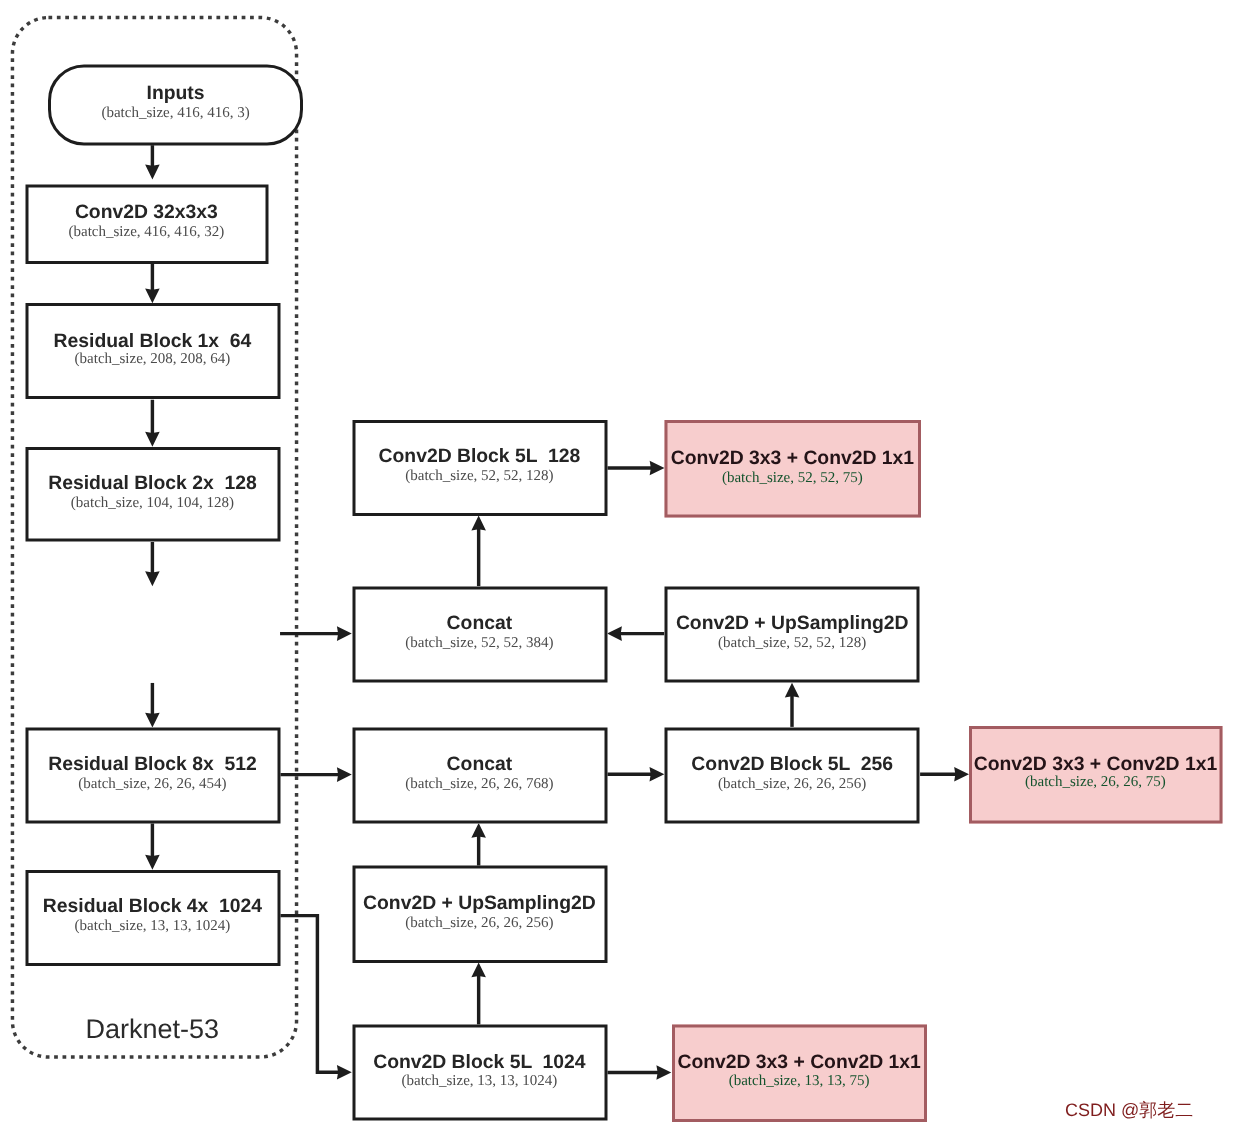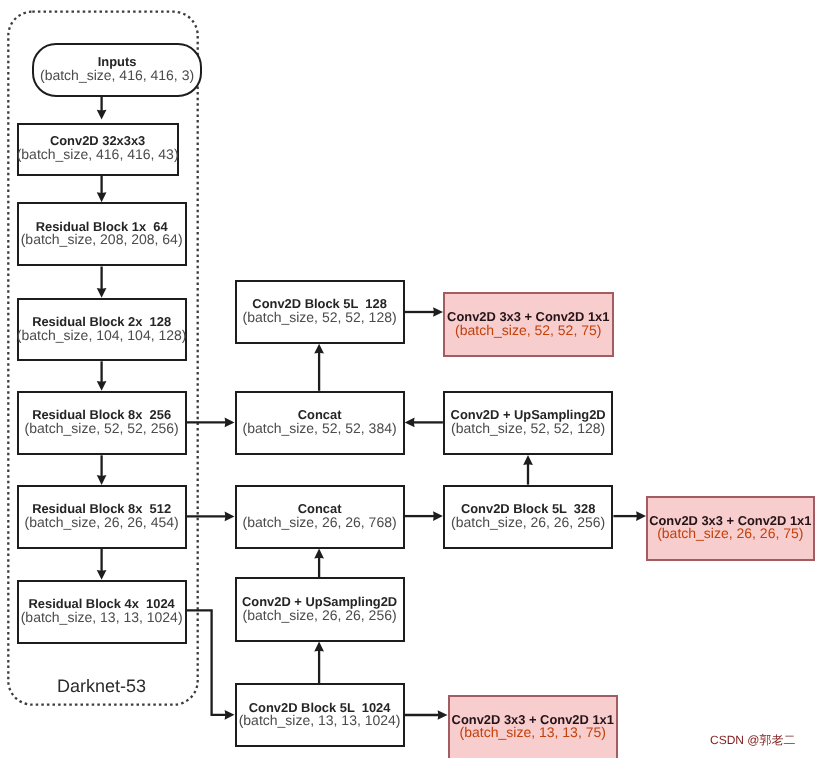--- a/index.html
+++ b/index.html
@@ -5,24 +5,24 @@
 <style>
   html,body{margin:0;padding:0;background:#ffffff;}
   body{width:825px;height:758px;background:#ffffff;
        font-family:"Liberation Sans",sans-serif;
        -webkit-font-smoothing:antialiased;text-rendering:geometricPrecision;}
   #canvas{position:relative;width:825px;height:758px;overflow:hidden;background:#ffffff;}
   .node{position:absolute;box-sizing:border-box;border:2.2px solid #1d1d1d;background:#ffffff;
         display:flex;flex-direction:column;align-items:center;justify-content:center;z-index:3;}
   .node>div{position:relative;top:-0.9px;}
   .node .l1{font-weight:bold;color:#252525;font-size:12.9px;line-height:13.8px;white-space:pre;}
-  .node .l2{color:#4b4b4b;font-size:14px;line-height:13.8px;white-space:pre;}
-  .node.output{background:#f7cdcd;border:2.2px solid #a35c61;margin-top:12px;}
+  .node .l2{color:#4b4b4b;font-size:10px;line-height:13.8px;white-space:pre;font-family:Liberation Serif, serif;}
+  .node.output{background:#f7cdcd;border:2.2px solid #a35c61;}
   .node.output .l1{color:#241317;}
-  .node.output .l2{color:#c2410c;text-align:right;}
+  .node.output .l2{color:#14532d;text-align:right;}
   #group-outline{position:absolute;left:0;top:0;z-index:1;}
   #group-label{position:absolute;font-size:18px;color:#2b2b2b;z-index:2;white-space:nowrap;}
   #connector-layer{position:absolute;left:0;top:0;width:825px;height:758px;z-index:2;}
   #watermark{position:absolute;color:#7f1d1d;font-size:12px;z-index:5;white-space:nowrap;}
 </style>
 </head>
 <body>
 
 <div id="canvas">
 
@@ -74,33 +74,29 @@
         <path d="M437.60 719.85 L447.50 715.00 L437.60 710.15 L438.40 715.00 Z"></path>
     </g>
   </svg>
 
   <div class="node" style="left: 32px; top: 42.6px; width: 170.1px; height: 54.2px; border-radius: 24px;">
     <div class="l1">Inputs</div>
     <div class="l2">(batch_size, 416, 416, 3)</div>
   </div>
   <div class="node" style="left: 16.6px; top: 122.5px; width: 162px; height: 53.1px;">
     <div class="l1">Conv2D 32x3x3</div>
-    <div class="l2">(batch_size, 416, 416, 43)</div>
+    <div class="l2">(batch_size, 416, 416, 32)</div>
   </div>
   <div class="node" style="left: 16.6px; top: 202.2px; width: 170.1px; height: 64.3px;">
     <div class="l1">Residual Block 1x  64</div>
     <div class="l2">(batch_size, 208, 208, 64)</div>
   </div>
   <div class="node" style="left: 16.6px; top: 297.8px; width: 170.1px; height: 63.5px;">
     <div class="l1">Residual Block 2x  128</div>
     <div class="l2">(batch_size, 104, 104, 128)</div>
-  </div>
-  <div class="node" style="left: 16.6px; top: 390.8px; width: 170.1px; height: 64.5px;">
-    <div class="l1">Residual Block 8x  256</div>
-    <div class="l2">(batch_size, 52, 52, 256)</div>
   </div>
   <div class="node" style="left: 16.6px; top: 485px; width: 170.1px; height: 63.6px;">
     <div class="l1">Residual Block 8x  512</div>
     <div class="l2">(batch_size, 26, 26, 454)</div>
   </div>
   <div class="node" style="left: 16.6px; top: 579.8px; width: 170.1px; height: 64px; text-align: center;">
     <div class="l1">Residual Block 4x  1024</div>
     <div class="l2">(batch_size, 13, 13, 1024)</div>
   </div>
   <div class="node" style="left: 234.5px; top: 279.9px; width: 170.2px; height: 63.8px;">
@@ -121,21 +117,21 @@
   </div>
   <div class="node" style="left: 234.5px; top: 683.2px; width: 170.2px; height: 64.2px;">
     <div class="l1">Conv2D Block 5L  1024</div>
     <div class="l2">(batch_size, 13, 13, 1024)</div>
   </div>
   <div class="node" style="left: 442.9px; top: 390.8px; width: 170.5px; height: 64.3px;">
     <div class="l1">Conv2D + UpSampling2D</div>
     <div class="l2">(batch_size, 52, 52, 128)</div>
   </div>
   <div class="node" style="left: 442.9px; top: 484.6px; width: 170.5px; height: 64.1px;">
-    <div class="l1">Conv2D Block 5L  328</div>
+    <div class="l1">Conv2D Block 5L  256</div>
     <div class="l2">(batch_size, 26, 26, 256)</div>
   </div>
   <div class="node output" style="left: 443px; top: 280.2px; width: 170.5px; height: 64.8px;">
     <div class="l1">Conv2D 3x3 + Conv2D 1x1</div>
     <div class="l2">(batch_size, 52, 52, 75)</div>
   </div>
   <div class="node output" style="left: 646px; top: 484px; width: 168.6px; height: 64.5px;">
     <div class="l1">Conv2D 3x3 + Conv2D 1x1</div>
     <div class="l2">(batch_size, 26, 26, 75)</div>
   </div>

